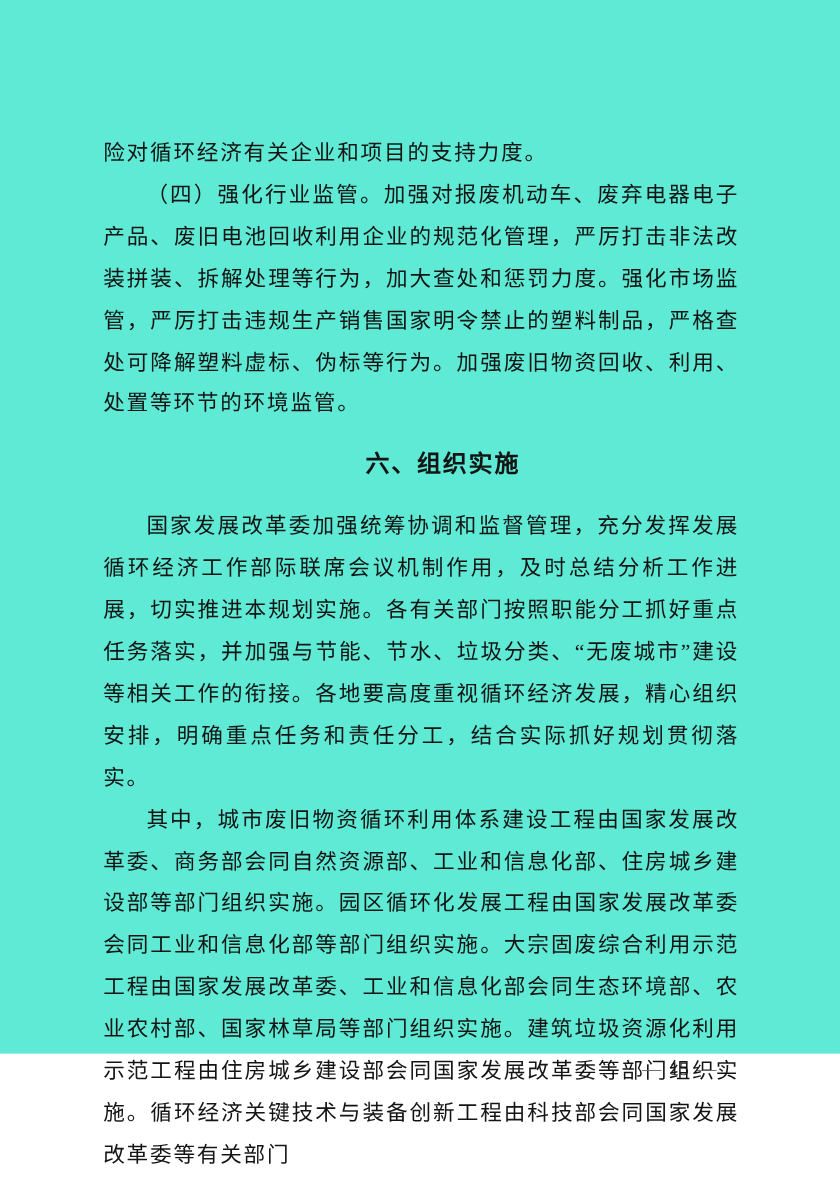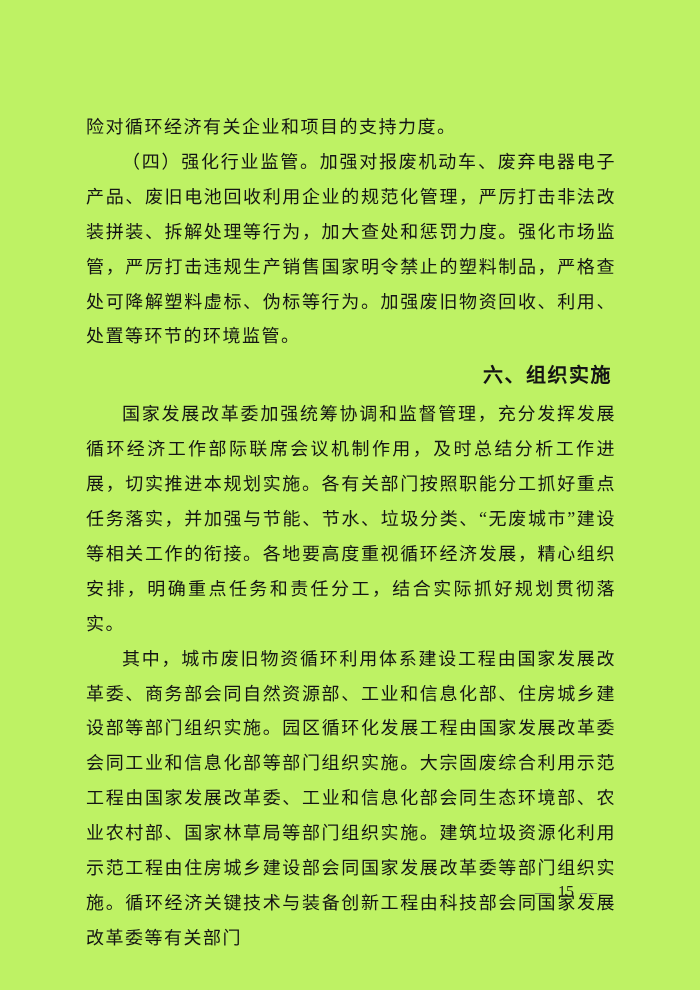--- a/index.html
+++ b/index.html
@@ -11,22 +11,22 @@
     width: 700px;
     height: 990px;
     overflow: hidden;
     position: relative;
     font-family: "Liberation Serif", serif;
   }
   .page {
     position: absolute;
     left: 0; top: 0;
     width: 700px;
-    height: 990px;
-    background: #bef264;
+    height: 878px;
+    background: #5eead4;
   }
   .content {
     position: absolute;
     left: 86px;
     top: 110px;
     width: 530px;
     color: #141414;
   }
   .para {
     margin: 0;
@@ -38,29 +38,29 @@
     font-family: "Liberation Serif", serif;
     color: #141414;
   }
   .para.indent {
     text-indent: 2em;
   }
   .run-bold {
     font-weight: 400;
   }
   .section-heading {
-    margin: 4px;
+    margin: 16px;
     font-size: 20px;
     line-height: 34.9px;
     letter-spacing: 1.5px;
     text-indent: 1.8em;
     font-weight: 700;
     font-family: "Liberation Sans", sans-serif;
     color: #141414;
-    text-align: right;
+    text-align: center;
   }
   .footer {
     position: absolute;
     top: 882px;
     left: 0;
     width: 700px;
     text-align: right;
     padding-right: 103px;
     box-sizing: border-box;
     font-size: 16px;

